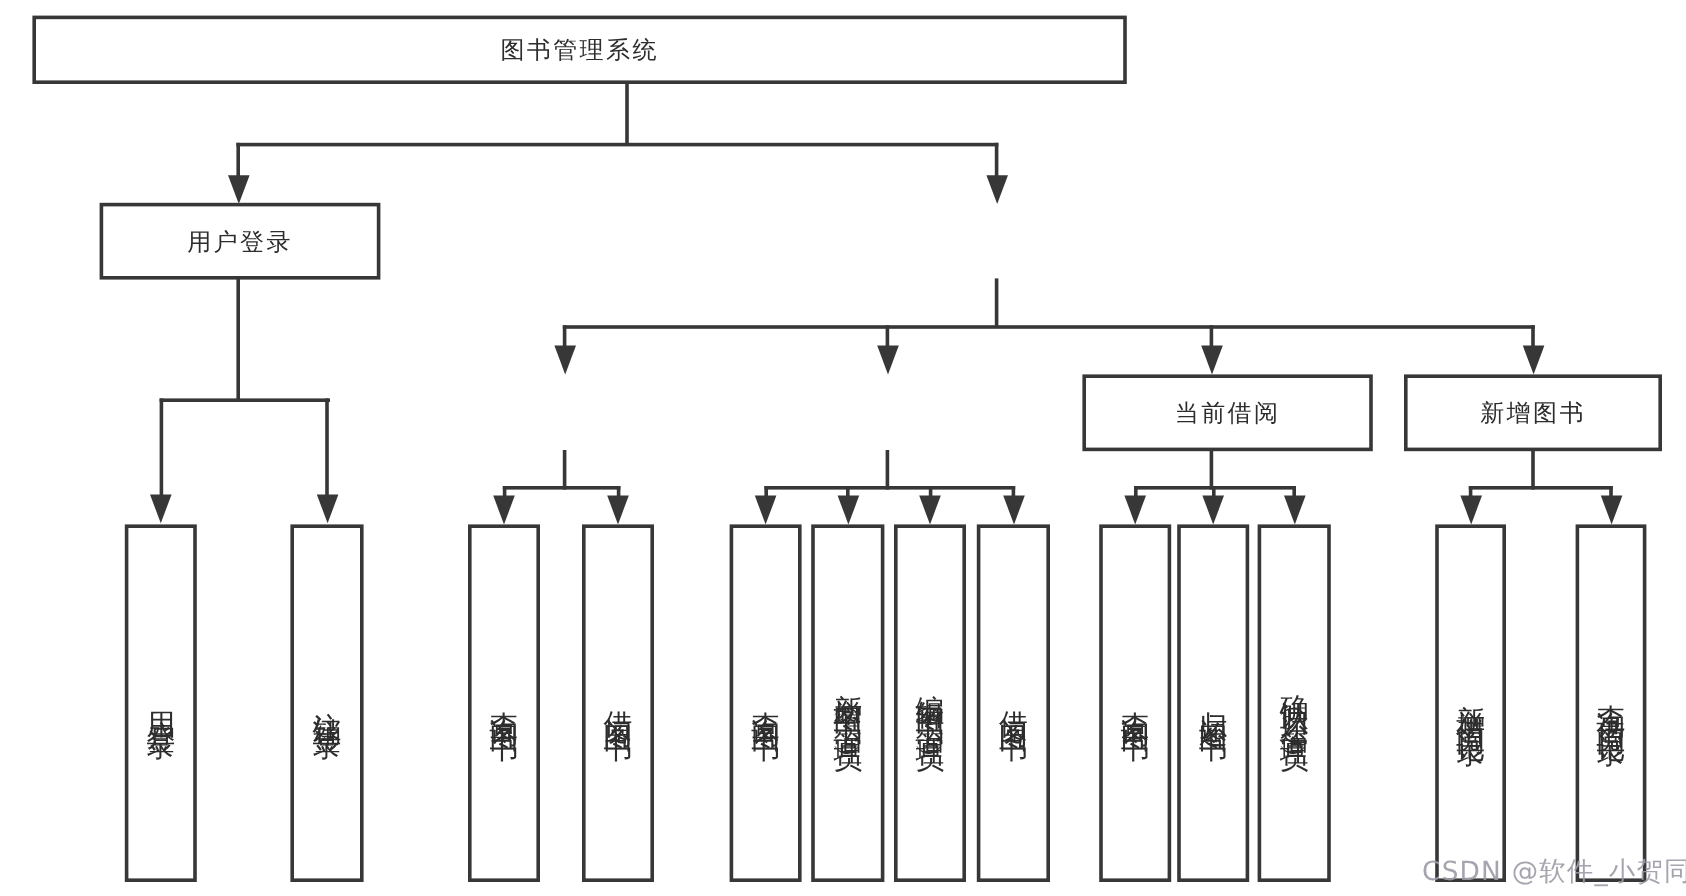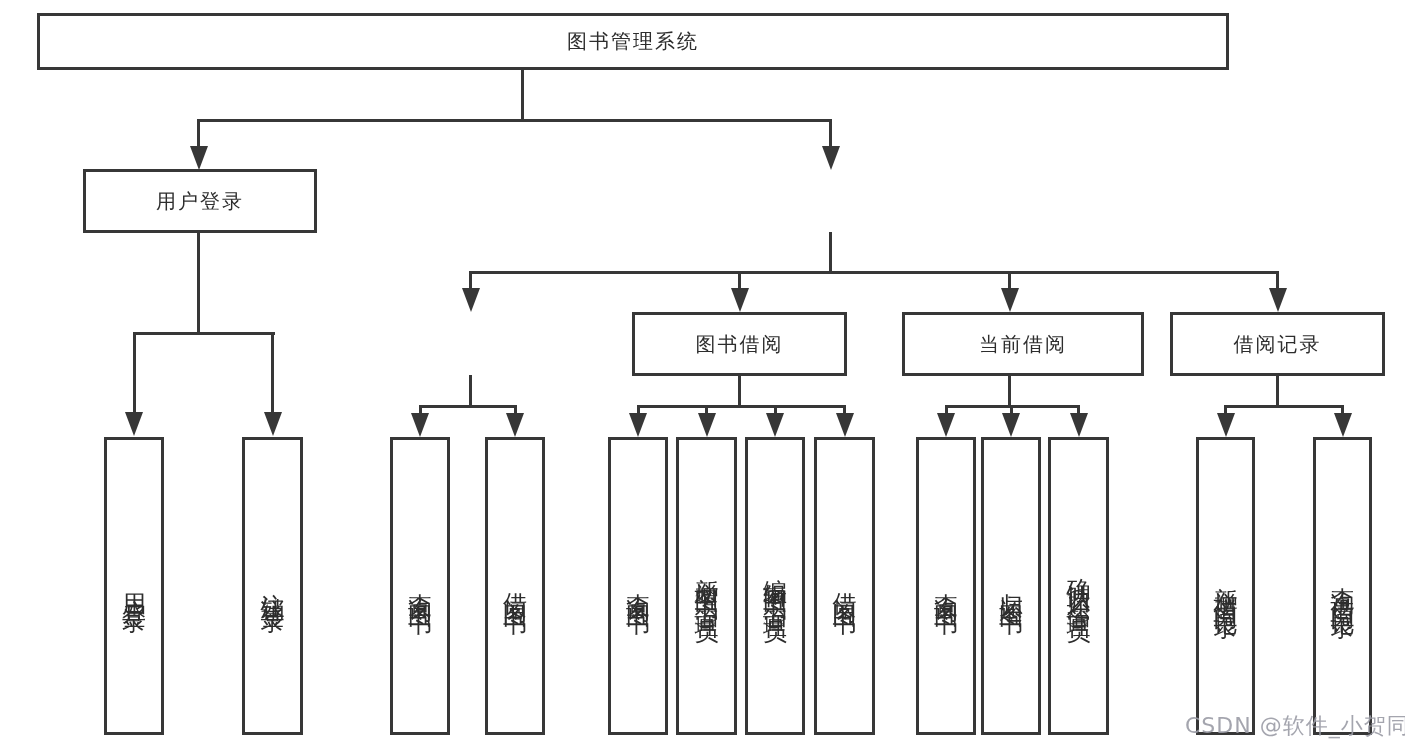--- a/index.html
+++ b/index.html
@@ -54,21 +54,21 @@
     opacity:.9;
     z-index:10;
     white-space:nowrap;
   }
 </style>
 </head>
 <body>
 
 <div class="canvas">
 
-  <div class="box" style="left:37px;top:13px;width:1192px;height:57px">图书管理系统</div>
+  <div class="box" style="left:27px;top:13px;width:912px;height:57px">图书管理系统</div>
 
   <div class="v" style="left:521px;top:70px;height:50px"></div>
   <div class="h" style="left:197px;top:119px;width:635px"></div>
 
   <div class="v" style="left:197px;top:119px;height:30px"></div>
   <div class="arrow" style="left:189.5px;top:146px"></div>
   <div class="v" style="left:829px;top:119px;height:30px"></div>
   <div class="arrow" style="left:821.5px;top:146px"></div>
 
   <div class="box" style="left:83px;top:169px;width:234px;height:64px">用户登录</div>
@@ -84,23 +84,22 @@
   <div class="h" style="left:469px;top:271px;width:810px"></div>
   <div class="v" style="left:469px;top:271px;height:22px"></div>
   <div class="arrow" style="left:461.5px;top:288px"></div>
   <div class="v" style="left:738px;top:271px;height:22px"></div>
   <div class="arrow" style="left:730.5px;top:288px"></div>
   <div class="v" style="left:1008px;top:271px;height:22px"></div>
   <div class="arrow" style="left:1000.5px;top:288px"></div>
   <div class="v" style="left:1276px;top:271px;height:22px"></div>
   <div class="arrow" style="left:1268.5px;top:288px"></div>
 
-  <div class="box" style="left:632px;top:312px;width:215px;height:64px">图书借阅</div>
   <div class="box" style="left:902px;top:312px;width:242px;height:64px">当前借阅</div>
-  <div class="box" style="left:1170px;top:312px;width:215px;height:64px">借阅记录</div>
+  <div class="box" style="left:1170px;top:312px;width:215px;height:64px">新增图书</div>
 
   <div class="v" style="left:469px;top:375px;height:33px"></div>
   <div class="h" style="left:418.5px;top:405px;width:98px"></div>
   <div class="v" style="left:418.5px;top:405px;height:10px"></div>
   <div class="arrow" style="left:411px;top:413px"></div>
   <div class="v" style="left:513.5px;top:405px;height:10px"></div>
   <div class="arrow" style="left:506px;top:413px"></div>
 
   <div class="v" style="left:738px;top:375px;height:33px"></div>
   <div class="h" style="left:636.5px;top:405px;width:209.5px"></div>

